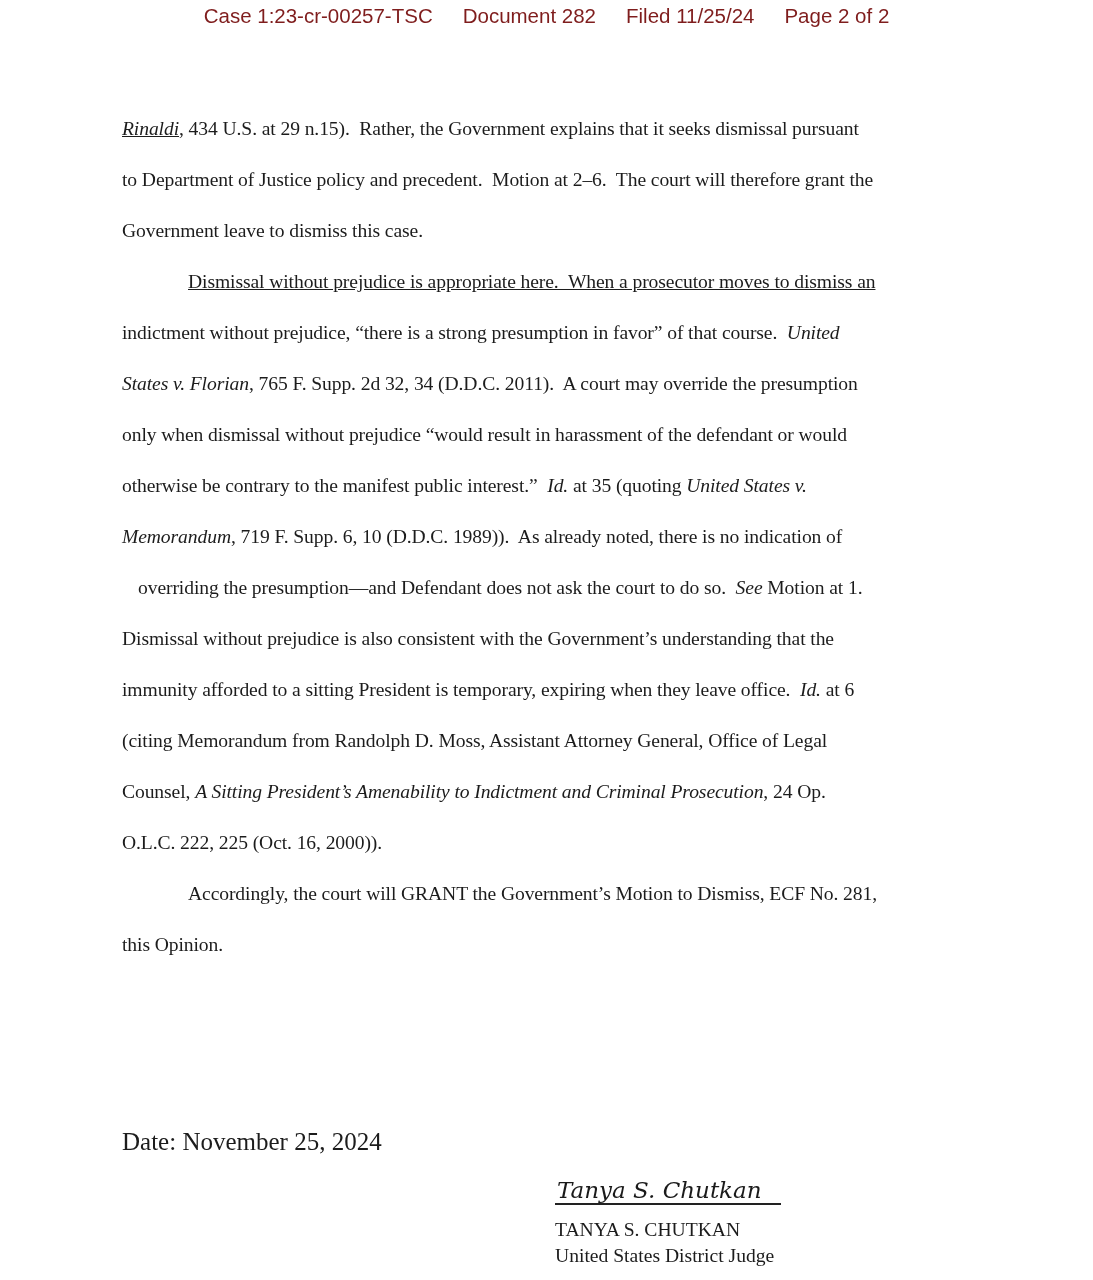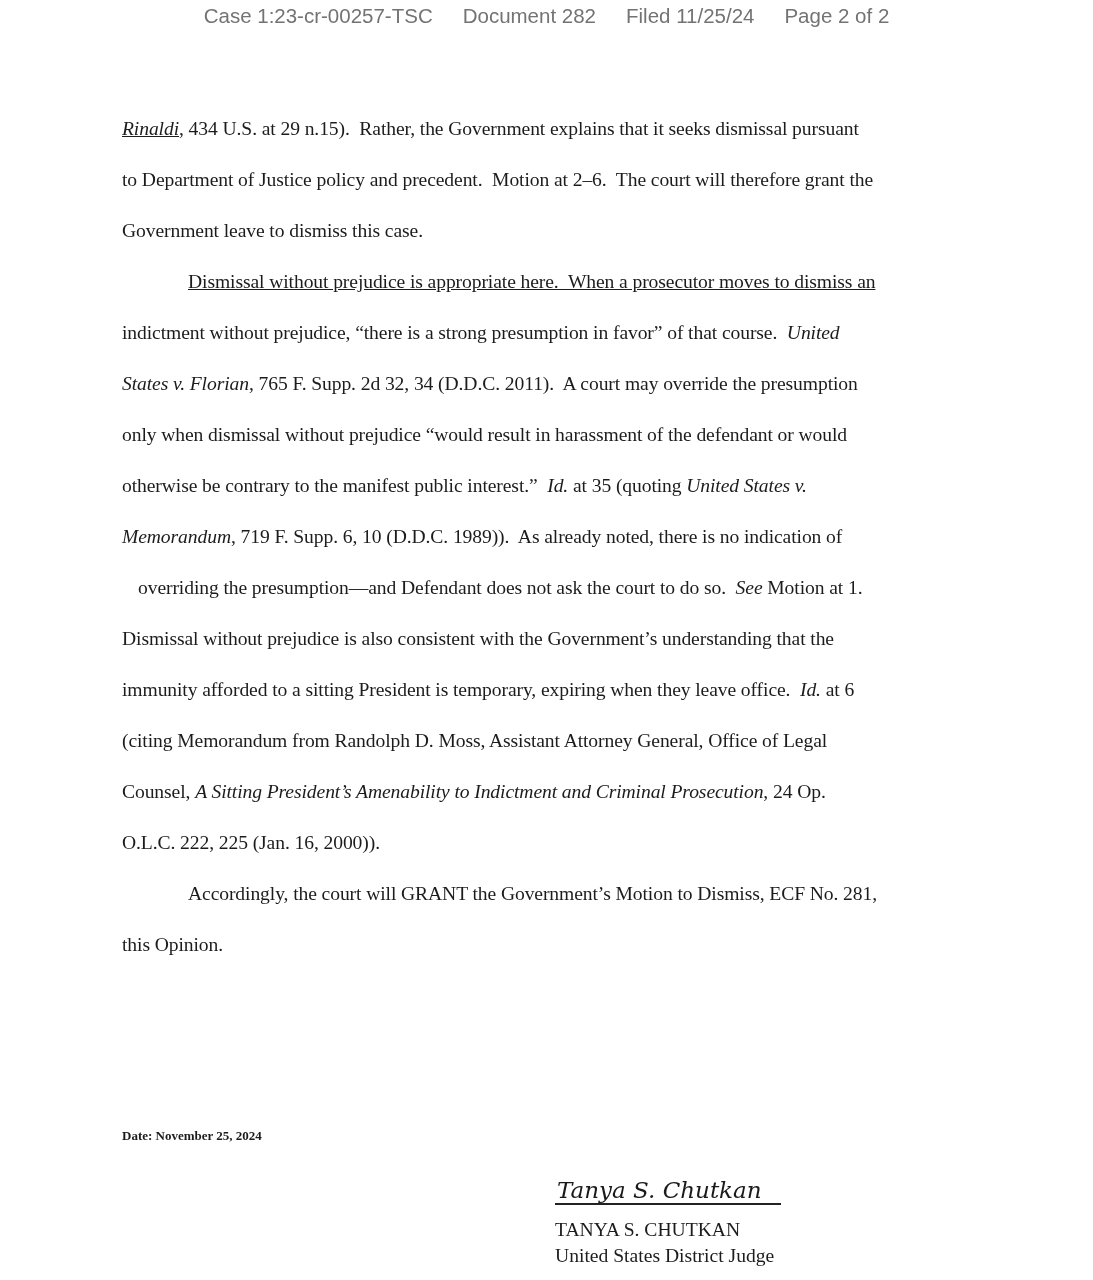--- a/index.html
+++ b/index.html
@@ -15,21 +15,21 @@
       color: #1c1c1c;
     }
     .header {
       position: absolute;
       top: 4px;
       left: 0;
       width: 1093px;
       text-align: center;
       font-family: "Liberation Sans", "DejaVu Sans", sans-serif;
       font-size: 20.5px;
-      color: #737373;
+      color: #7f1d1d;
       white-space: nowrap;
     }
     .header span {
       display: inline-block;
     }
     .header .gap1 { margin-left: 30px; }
     .header .gap2 { margin-left: 30px; }
     .header .gap3 { margin-left: 30px; }
 
     .body-text {
@@ -49,23 +49,22 @@
     .indent {
       padding-left: 66px;
     }
     i { font-style: italic; }
 
     .date {
       position: absolute;
       left: 122px;
       top: 1128px;
       font-family: "Liberation Serif", "DejaVu Serif", serif;
-      font-size: 13px;
+      font-size: 25px;
       white-space: nowrap;
-      font-weight: bold;
     }
     .sig-block {
       position: absolute;
       left: 555px;
       top: 1170px;
       font-family: "Liberation Serif", "DejaVu Serif", serif;
       font-size: 19.6px;
     }
     .signature {
       width: 226px;
@@ -110,21 +109,21 @@
     <div class="line"><span style="white-space: pre;">indictment without prejudice, “there is a strong presumption in favor” of that course.  </span><i style="white-space: pre;">United</i></div>
     <div class="line"><i style="white-space: pre;">States v. Florian</i><span style="white-space: pre;">, 765 F. Supp. 2d 32, 34 (D.D.C. 2011).  A court may override the presumption</span></div>
     <div class="line"><span style="white-space: pre;">only when dismissal without prejudice “would result in harassment of the defendant or would</span></div>
     <div class="line"><span style="white-space: pre;">otherwise be contrary to the manifest public interest.”  </span><i style="white-space: pre;">Id.</i><span style="white-space: pre;"> at 35 (quoting </span><i style="white-space: pre;">United States v.</i></div>
     <div class="line"><i style="white-space: pre;">Memorandum</i><span style="white-space: pre;">, 719 F. Supp. 6, 10 (D.D.C. 1989)).  As already noted, there is no indication of</span></div>
     <div class="line"><span style="white-space: pre; margin-left: 16px;">overriding the presumption—and Defendant does not ask the court to do so.  </span><i style="white-space: pre;">See</i><span style="white-space: pre;"> Motion at 1.</span></div>
     <div class="line"><span style="white-space: pre;">Dismissal without prejudice is also consistent with the Government’s understanding that the</span></div>
     <div class="line"><span style="white-space: pre;">immunity afforded to a sitting President is temporary, expiring when they leave office.  </span><i style="white-space: pre;">Id.</i><span style="white-space: pre;"> at 6</span></div>
     <div class="line"><span style="white-space: pre;">(citing Memorandum from Randolph D. Moss, Assistant Attorney General, Office of Legal</span></div>
     <div class="line"><span style="white-space: pre;">Counsel, </span><i style="white-space: pre;">A Sitting President’s Amenability to Indictment and Criminal Prosecution</i><span style="white-space: pre;">, 24 Op.</span></div>
-    <div class="line"><span style="white-space: pre;">O.L.C. 222, 225 (Jan. 16, 2000)).</span></div>
+    <div class="line"><span style="white-space: pre;">O.L.C. 222, 225 (Oct. 16, 2000)).</span></div>
     <div class="line indent"><span style="white-space: pre;">Accordingly, the court will GRANT the Government’s Motion to Dismiss, ECF No. 281,</span></div>
     <div class="line"><span style="white-space: pre;">this Opinion.</span></div>
   </div>
 
 <div class="date">Date: November 25, 2024</div>
 
 <div class="sig-block">
   <div class="signature">
     <svg width="226" height="42" viewBox="0 0 226 42">
       <text x="2" y="28" font-family="DejaVu Serif, serif" font-style="italic" font-size="23" fill="#1a1a1a">Tanya S. Chutkan</text>

